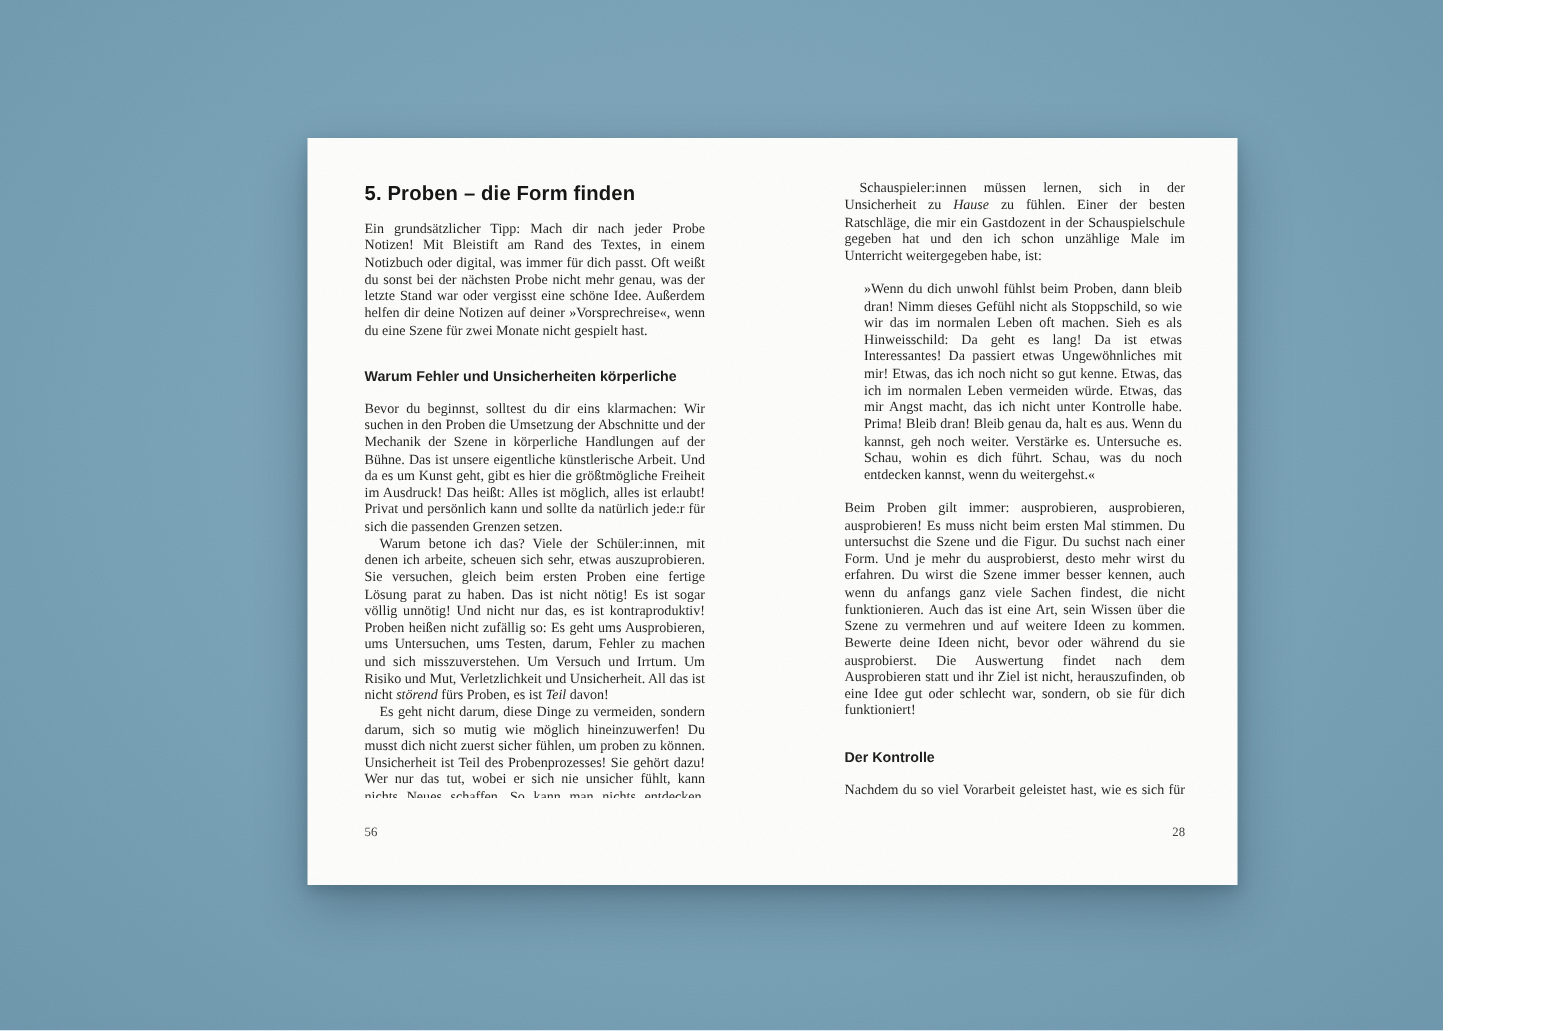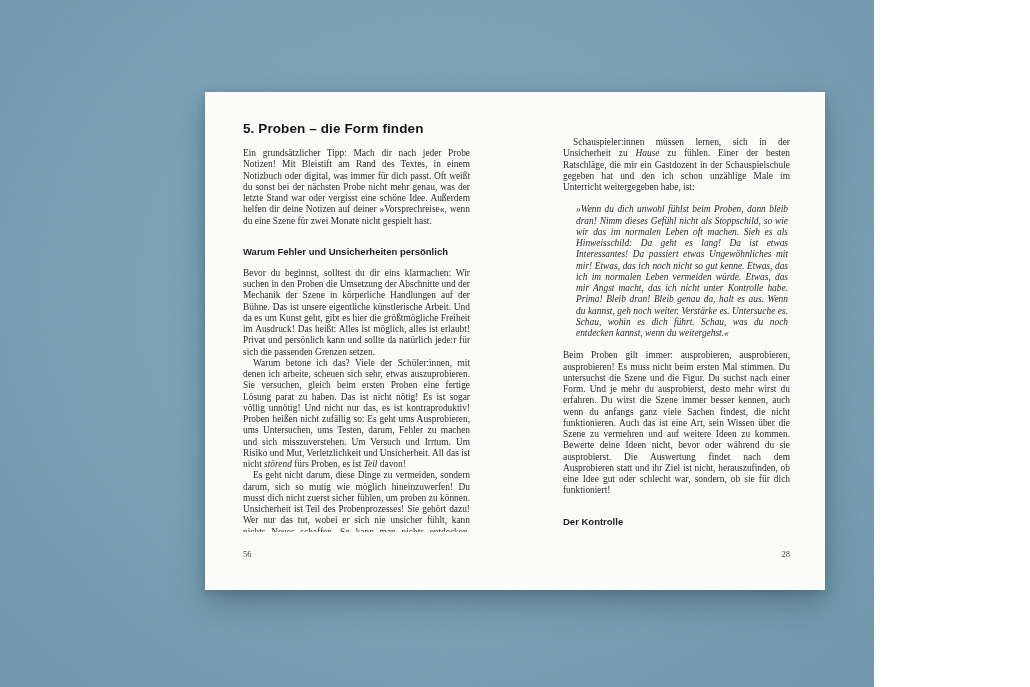--- a/index.html
+++ b/index.html
@@ -1,37 +1,37 @@
 <!DOCTYPE html>
 <html lang="de"><head>
 <meta charset="utf-8">
 <style>
   html,body{margin:0;padding:0;}
   body{
     width:1030px;height:687px;overflow:hidden;
     font-family:"Liberation Serif",serif;
   }
   .scene{
-    position:relative;width:874px;height:687px;
+    position:relative;width:962px;height:687px;
     background:radial-gradient(ellipse at 50% 42%, #81a6ba 0%, #78a1b6 55%, #6d96ac 100%);
   }
   .grain{
     position:absolute;inset:0;width:100%;height:100%;
     opacity:.06;pointer-events:none;
   }
   .spread{
     position:absolute;left:205px;top:92px;width:620px;height:498px;
     background:#fdfdfc;
     box-shadow:0 14px 32px rgba(22,44,60,.32), 0 3px 8px rgba(22,44,60,.22);
     display:flex;
   }
   .page{position:relative;width:310px;height:498px;box-sizing:border-box;}
   .content{box-sizing:border-box;width:100%;height:440px;overflow:hidden;}
   .page-left  .content{padding:29px 45px 0 38px;}
-  .page-right .content{padding:45px 35px 0 48px;}
+  .page-right .content{padding:29px 35px 0 48px;}
 
   .chapter-title{
     font-family:"Liberation Sans",sans-serif;
     font-size:13.5px;font-weight:700;color:#111;
     margin:0 0 12px 0;letter-spacing:.1px;
   }
   .section-heading{
     font-family:"Liberation Sans",sans-serif;
     font-size:9.5px;font-weight:700;color:#1a1a1a;
     margin:19px 0 11px 0;
@@ -39,21 +39,20 @@
   .paragraph,.quote{
     font-family:"Liberation Serif",serif;
     font-size:9.4px;line-height:11.25px;color:#1f1f1f;
     text-align:justify;margin:0;
     hyphens:auto;-webkit-hyphens:auto;
   }
   .paragraph.indent{text-indent:10px;}
   .quote{
     margin:11px 2px 11px 13px;
     text-align:justify;
-    font-style:italic;
   }
   em{font-style:italic;}
   .folio{
     position:absolute;bottom:31px;
     font-family:"Liberation Serif",serif;
     font-size:8.5px;color:#3a3a3a;margin-top:48px;
   }
   .page-left  .folio{left:38px;}
   .page-right .folio{right:35px;}
 </style>
@@ -61,21 +60,21 @@
 <body>
 
 <div class="scene">
 
   <div class="spread">
 
     <section class="page page-left">
       <div class="content">
           <h1 class="chapter-title">5. Proben – die Form finden</h1>
           <p class="paragraph">Ein grundsätzlicher Tipp: Mach dir nach jeder Probe Notizen! Mit Bleistift am Rand des Textes, in einem Notizbuch oder digital, was immer für dich passt. Oft weißt du sonst bei der nächsten Probe nicht mehr genau, was der letzte Stand war oder vergisst eine schöne Idee. Außerdem helfen dir deine Notizen auf deiner »Vorsprechreise«, wenn du eine Szene für zwei Monate nicht gespielt hast.</p>
-          <h2 class="section-heading">Warum Fehler und Unsicherheiten persönlich</h2>
+          <h2 class="section-heading">Warum Fehler und Unsicherheiten körperliche</h2>
           <p class="paragraph">Bevor du beginnst, solltest du dir eins klarmachen: Wir suchen in den Proben die Umsetzung der Abschnitte und der Mechanik der Szene in körperliche Handlungen auf der Bühne. Das ist unsere eigentliche künstlerische Arbeit. Und da es um Kunst geht, gibt es hier die größtmögliche Freiheit im Ausdruck! Das heißt: Alles ist möglich, alles ist erlaubt! Privat und persönlich kann und sollte da natürlich jede:r für sich die passenden Grenzen setzen.</p>
           <p class="paragraph indent">Warum betone ich das? Viele der Schüler:innen, mit denen ich arbeite, scheuen sich sehr, etwas auszuprobieren. Sie versuchen, gleich beim ersten Proben eine fertige Lösung parat zu haben. Das ist nicht nötig! Es ist sogar völlig unnötig! Und nicht nur das, es ist kontraproduktiv! Proben heißen nicht zufällig so: Es geht ums Ausprobieren, ums Untersuchen, ums Testen, darum, Fehler zu machen und sich misszuverstehen. Um Versuch und Irrtum. Um Risiko und Mut, Verletzlichkeit und Unsicherheit. All das ist nicht <em>störend</em> fürs Proben, es ist <em>Teil</em> davon!</p>
           <p class="paragraph indent">Es geht nicht darum, diese Dinge zu vermeiden, sondern darum, sich so mutig wie möglich hineinzuwerfen! Du musst dich nicht zuerst sicher fühlen, um proben zu können. Unsicherheit ist Teil des Probenprozesses! Sie gehört dazu! Wer nur das tut, wobei er sich nie unsicher fühlt, kann nichts Neues schaffen. So kann man nichts entdecken, nichts herausfinden. Kreativität entsteht nicht, wenn man das Scheitern von Ideen nicht als Teil der Arbeit ansieht.</p>
         </div>
       <div class="folio">56</div>
     </section>
 
     <section class="page page-right">
       <div class="content">
           <p class="paragraph indent">Schauspieler:innen müssen lernen, sich in der Unsicherheit zu <em>Hause</em> zu fühlen. Einer der besten Ratschläge, die mir ein Gastdozent in der Schauspielschule gegeben hat und den ich schon unzählige Male im Unterricht weitergegeben habe, ist:</p>

